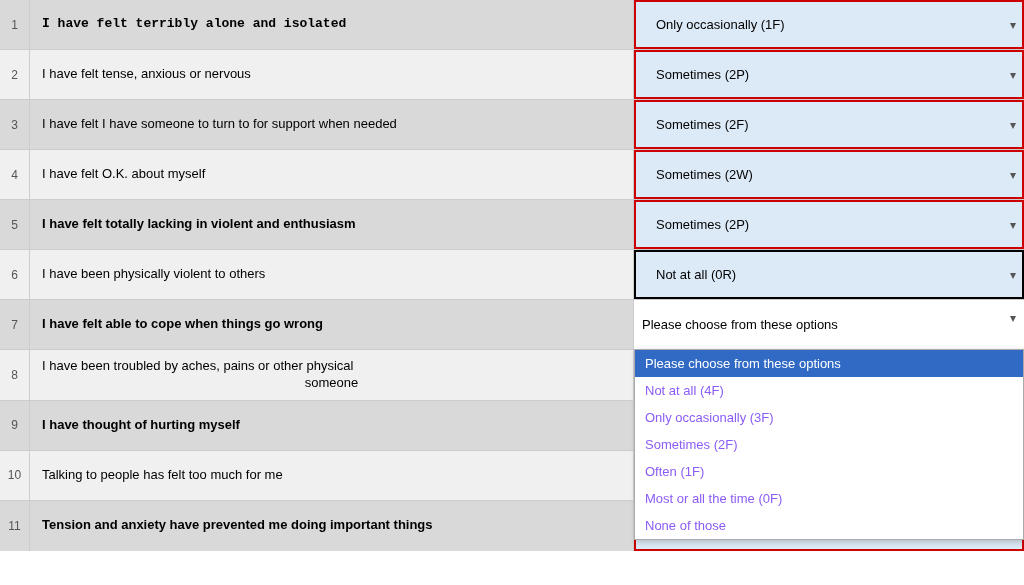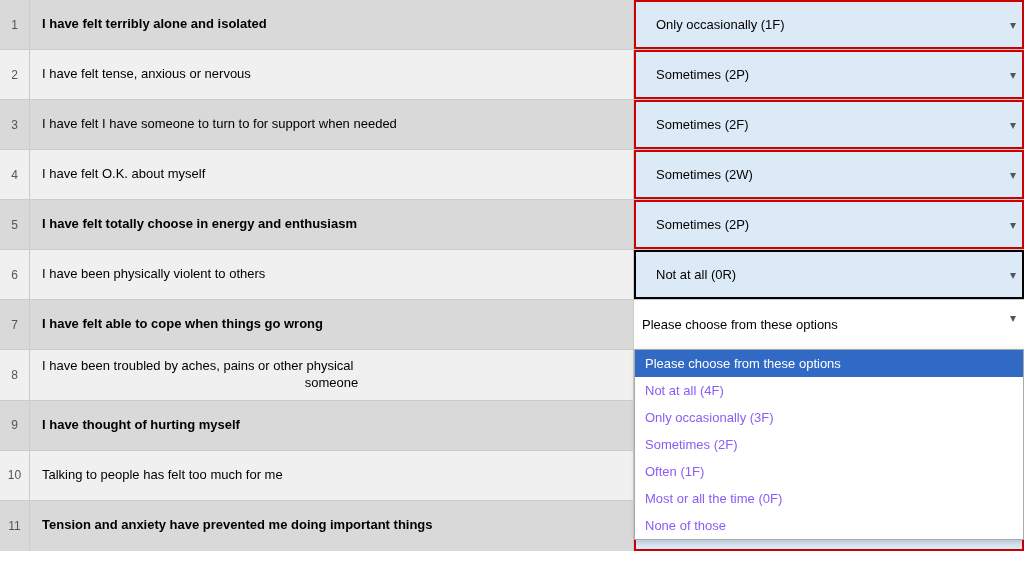--- a/index.html
+++ b/index.html
@@ -165,21 +165,21 @@
       border-bottom: none;
     }
   </style>
 </head>
 <body>
 
 <div class="table-container">
 
   <div class="row row-odd has-red-border">
     <div class="row-num">1</div>
-    <div class="row-question" style="font-weight:bold;">I have felt terribly alone and isolated</div>
+    <div class="row-question" style="font-weight:bold;font-family:Liberation Mono, monospace;">I have felt terribly alone and isolated</div>
     <div class="row-answer">
       <div class="select-wrapper">
         <select class="select-field">
           <option>Only occasionally (1F)</option>
         </select>
         <span class="select-arrow">▾</span>
       </div>
     </div>
   </div>
 
@@ -217,21 +217,21 @@
         <select class="select-field">
           <option>Sometimes (2W)</option>
         </select>
         <span class="select-arrow">▾</span>
       </div>
     </div>
   </div>
 
   <div class="row row-odd has-red-border">
     <div class="row-num">5</div>
-    <div class="row-question" style="font-weight:bold;">I have felt totally choose in energy and enthusiasm</div>
+    <div class="row-question" style="font-weight:bold;">I have felt totally lacking in violent and enthusiasm</div>
     <div class="row-answer">
       <div class="select-wrapper">
         <select class="select-field">
           <option>Sometimes (2P)</option>
         </select>
         <span class="select-arrow">▾</span>
       </div>
     </div>
   </div>
 

